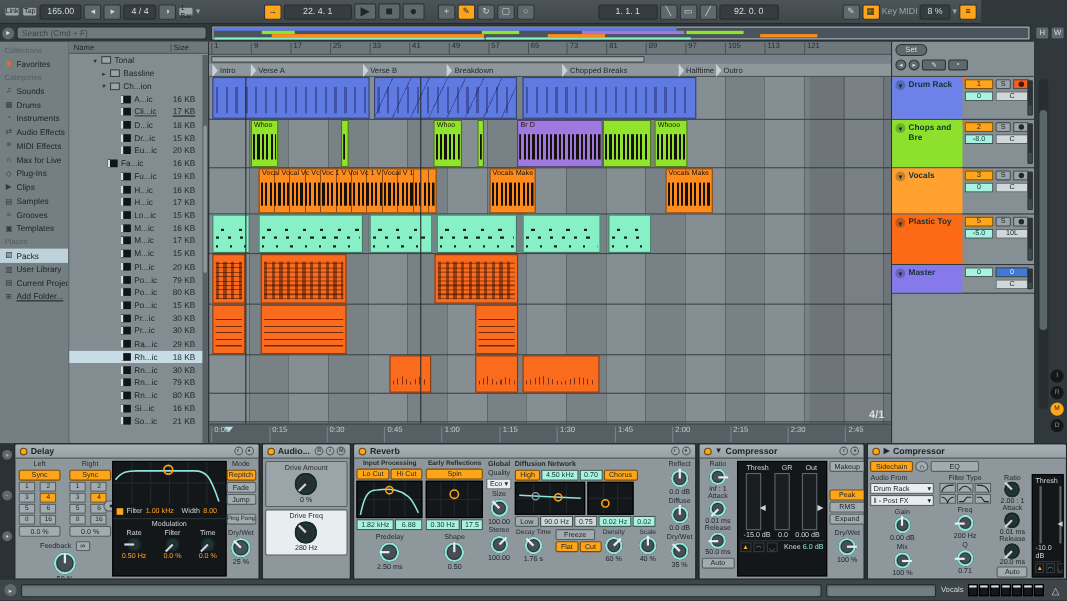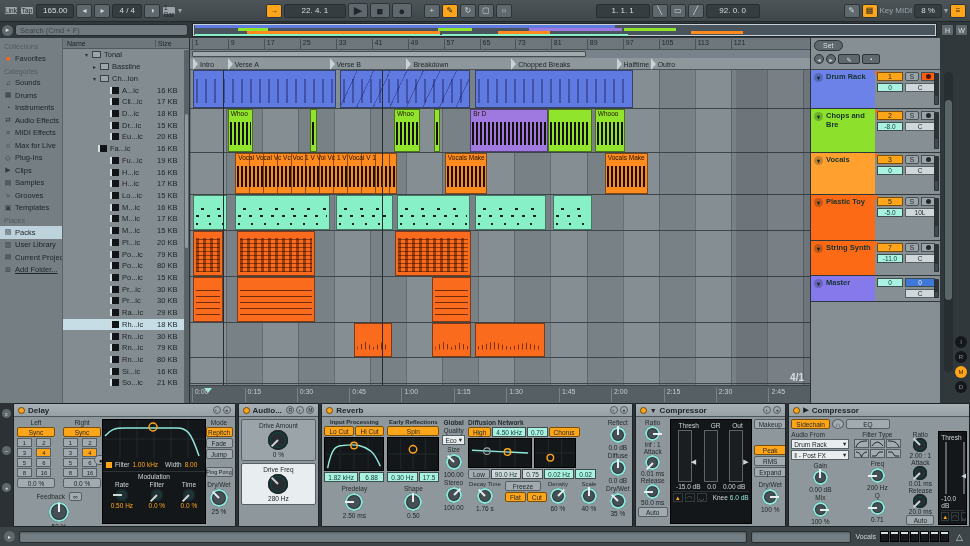--- a/index.html
+++ b/index.html
@@ -1,20 +1,20 @@
 <!DOCTYPE html>
 <html><head>
 <meta charset="utf-8">
 <style>
   *{box-sizing:border-box;margin:0;padding:0;font-family:"Liberation Sans",sans-serif;}
   html,body{width:970px;height:546px;overflow:hidden;background:#23282b;}
   .app{position:relative;width:970px;height:546px;background:#31383c;font-size:8px;color:#1d2327;}
 
   
-  .topbar{position:absolute;left:0;top:0;width:970px;height:22px;background:linear-gradient(#4c5458,#3f474b);border-bottom:1px solid #23282b;display:flex;align-items:center;padding:0 4px;gap:2px;}
+  .topbar{position:absolute;left:0;top:0;width:892px;height:22px;background:linear-gradient(#4c5458,#3f474b);border-bottom:1px solid #23282b;display:flex;align-items:center;padding:0 4px;gap:2px;}
   .tbtn{height:14px;display:inline-flex;align-items:center;justify-content:center;padding:0 6px;background:#5e686d;border:1px solid #2d3437;border-radius:2px;color:#d7dfe2;font-size:8px;}
   .tfield{height:14px;display:inline-flex;align-items:center;justify-content:center;padding:0 6px;background:#363d41;border:1px solid #272d30;border-radius:2px;color:#d3dcdf;font-size:8px;}
   .ticon{width:16px;height:14px;display:inline-flex;align-items:center;justify-content:center;background:#5e686d;border:1px solid #2d3437;border-radius:2px;color:#cdd6d9;font-size:8px;}
   .on{background:#ffa519!important;color:#23282b!important;}
   .sp{width:8px;}.spx{flex:1;}
   .transport{font-size:11px;color:#20262a;width:20px;height:15px;display:inline-flex;align-items:center;justify-content:center;background:#5e686d;border:1px solid #2d3437;border-radius:2px;}
   .dimtxt{color:#9aa5aa;}
 
   
   .row2{position:absolute;left:0;top:22px;width:970px;height:16px;background:#31383c;display:flex;}
@@ -349,21 +349,21 @@
               <span class="fsz"></span>
             </div>
 
             <div class="frow cl" style="padding-left: 40px;">
               <span class="ftw"></span>
               <span class="fic"></span>
               <span class="fnm">A...ic</span>
               <span class="fsz">16 KB</span>
             </div>
 
-            <div class="frow cl" style="padding-left: 40px;">
+            <div class="frow cl" style="padding-left: 40px; text-decoration: underline;">
               <span class="ftw"></span>
               <span class="fic"></span>
               <span class="fnm">Cli...ic</span>
               <span class="fsz">17 KB</span>
             </div>
 
             <div class="frow cl" style="padding-left: 40px;">
               <span class="ftw"></span>
               <span class="fic"></span>
               <span class="fnm">D...ic</span>
@@ -813,40 +813,20 @@
               </div>
               <div class="tr2">
                 <span class="tvol">-5.0</span>
                 <span class="tpan">10L</span>
               </div>
             </div>
             <span class="tmeter"></span>
           </div>
 
 
-          <div class="trow" style="height: 35px;">
-            <div class="tname" style="background: rgb(252, 106, 22);">
-              <span class="tarrow">▾</span>
-              <span>String Synth</span>
-            </div>
-            <div class="tctl">
-              <div class="tr1">
-                <span class="tnum">7</span>
-                <span class="tbtn">S</span>
-                <span class="tarm">
-                  <i></i>
-                </span>
-              </div>
-              <div class="tr2">
-                <span class="tvol">-11.0</span>
-                <span class="tpan">C</span>
-              </div>
-            </div>
-            <span class="tmeter"></span>
-          </div>
         </div>
       <div class="trow" style="height:26px">
         <div class="tname" style="background:#8579ec">
           <span class="tarrow">▾</span>
           <span>Master</span>
         </div>
         <div class="tctl">
           <div class="tr1">
             <span class="tvol">0</span>
             <span class="tvol blue" style="width:30px">0</span>

